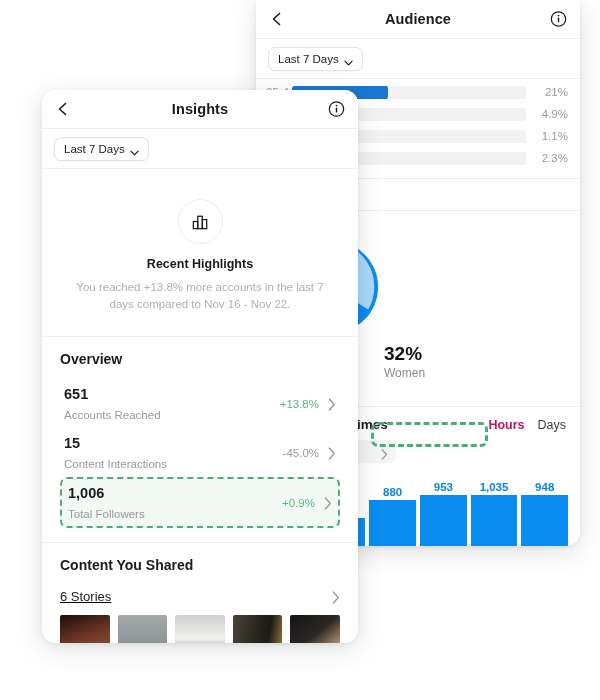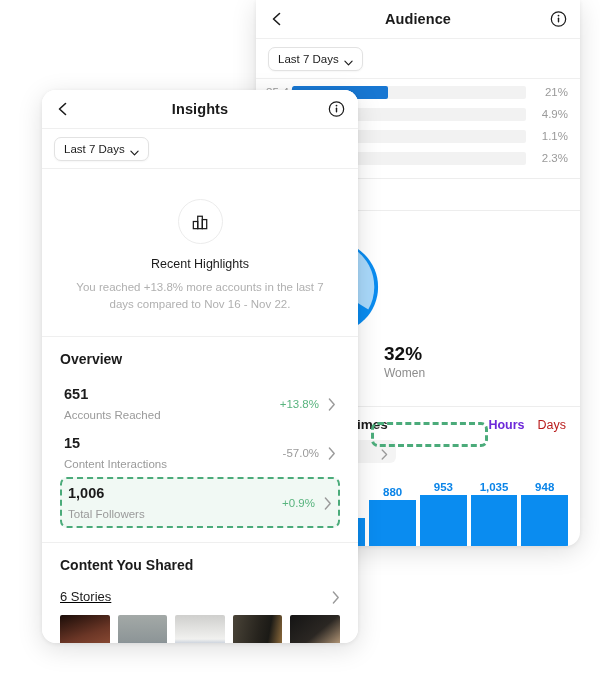--- a/index.html
+++ b/index.html
@@ -58,22 +58,22 @@
   .gender-block { padding: 26px 0 14px 0; position: relative; height: 186px; }
   .pie-wrap { position: absolute; left: 28px; top: 28px; }
   .gender-stat { position: absolute; left: 128px; top: 132px; }
   .gender-pct { font-size: 19px; font-weight: bold; color: #111; }
   .gender-name { font-size: 12px; color: #8d8d8d; margin-top: 1px; }
 
   
   .mat-head { display: flex; align-items: center; justify-content: space-between; padding: 10px 14px 0 14px; }
   .mat-title { font-size: 13.5px; font-weight: bold; color: #1b1b1b; }
   .mat-tabs { display: flex; gap: 13px; }
-  .mat-tab { font-size: 12.5px; color: #b91c1c; cursor: pointer; }
-  .mat-tab.active { color: #6d28d9; font-weight: bold; }
+  .mat-tab { font-size: 12.5px; color: #404040; cursor: pointer; }
+  .mat-tab.active { color: #be185d; font-weight: bold; }
 
   .day-pill-row { padding: 8px 14px 0 14px; position: relative; }
   .day-pill {
     display: flex; align-items: center; justify-content: space-between;
     width: 126px; height: 23px; background: #f4f4f4; border-radius: 6px;
     padding: 0 8px; cursor: pointer;
   }
   .day-pill-label { font-size: 11.5px; color: #8d8d8d; }
   .chev-right-sm { width: 7px; height: 11px; display:block; }
 
@@ -87,21 +87,21 @@
   
   #insights-panel { left: 42px; top: 90px; width: 316px; height: 553px; border-radius: 14px; z-index: 5; }
   .ins-scroll { height: 100%; overflow: hidden; background: #fff; }
   .highlights {
     padding: 30px 22px 24px 22px; text-align: center; border-bottom: 1px solid #efefef;
   }
   .hl-icon {
     width: 45px; height: 45px; border-radius: 50%; border: 1px solid #ececec;
     margin: 0 auto 13px auto; display: flex; align-items: center; justify-content: center;
   }
-  .hl-title { font-size: 12.5px; font-weight: normal; color: #1b1b1b; }
+  .hl-title { font-size: 12.5px; font-weight: bold; color: #1b1b1b; }
   .hl-desc { font-size: 11.5px; color: #b0b0b0; line-height: 1.45; margin-top: 8px; }
 
   .ov-section { padding: 14px 18px 4px 18px; }
   .ov-head { font-size: 14px; font-weight: bold; color: #1b1b1b; margin-bottom: 12px; }
   .metric-row {
     display: flex; align-items: center; justify-content: space-between;
     padding: 7px 4px; cursor: pointer; border-radius: 6px; position: relative;
   }
   .metric-row.highlighted {
     background: #f1f9f4;
@@ -313,21 +313,21 @@
             </span>
           </div>
         </div>
 
         <div class="metric-row">
           <div>
             <div class="metric-num">15</div>
             <div class="metric-lbl">Content Interactions</div>
           </div>
           <div class="metric-right">
-            <span class="metric-delta delta-down">-57.0%</span>
+            <span class="metric-delta delta-down">-45.0%</span>
             <span class="chev-right">
               <svg viewBox="0 0 8 13" width="8" height="13">
                   <polyline points="1.4,1 6.2,6.5 1.4,12" fill="none" stroke="#9a9a9a" stroke-width="1.4" stroke-linecap="round" stroke-linejoin="round"></polyline>
                 </svg>
             </span>
           </div>
         </div>
 
         <div class="metric-row highlighted">
           <div>

